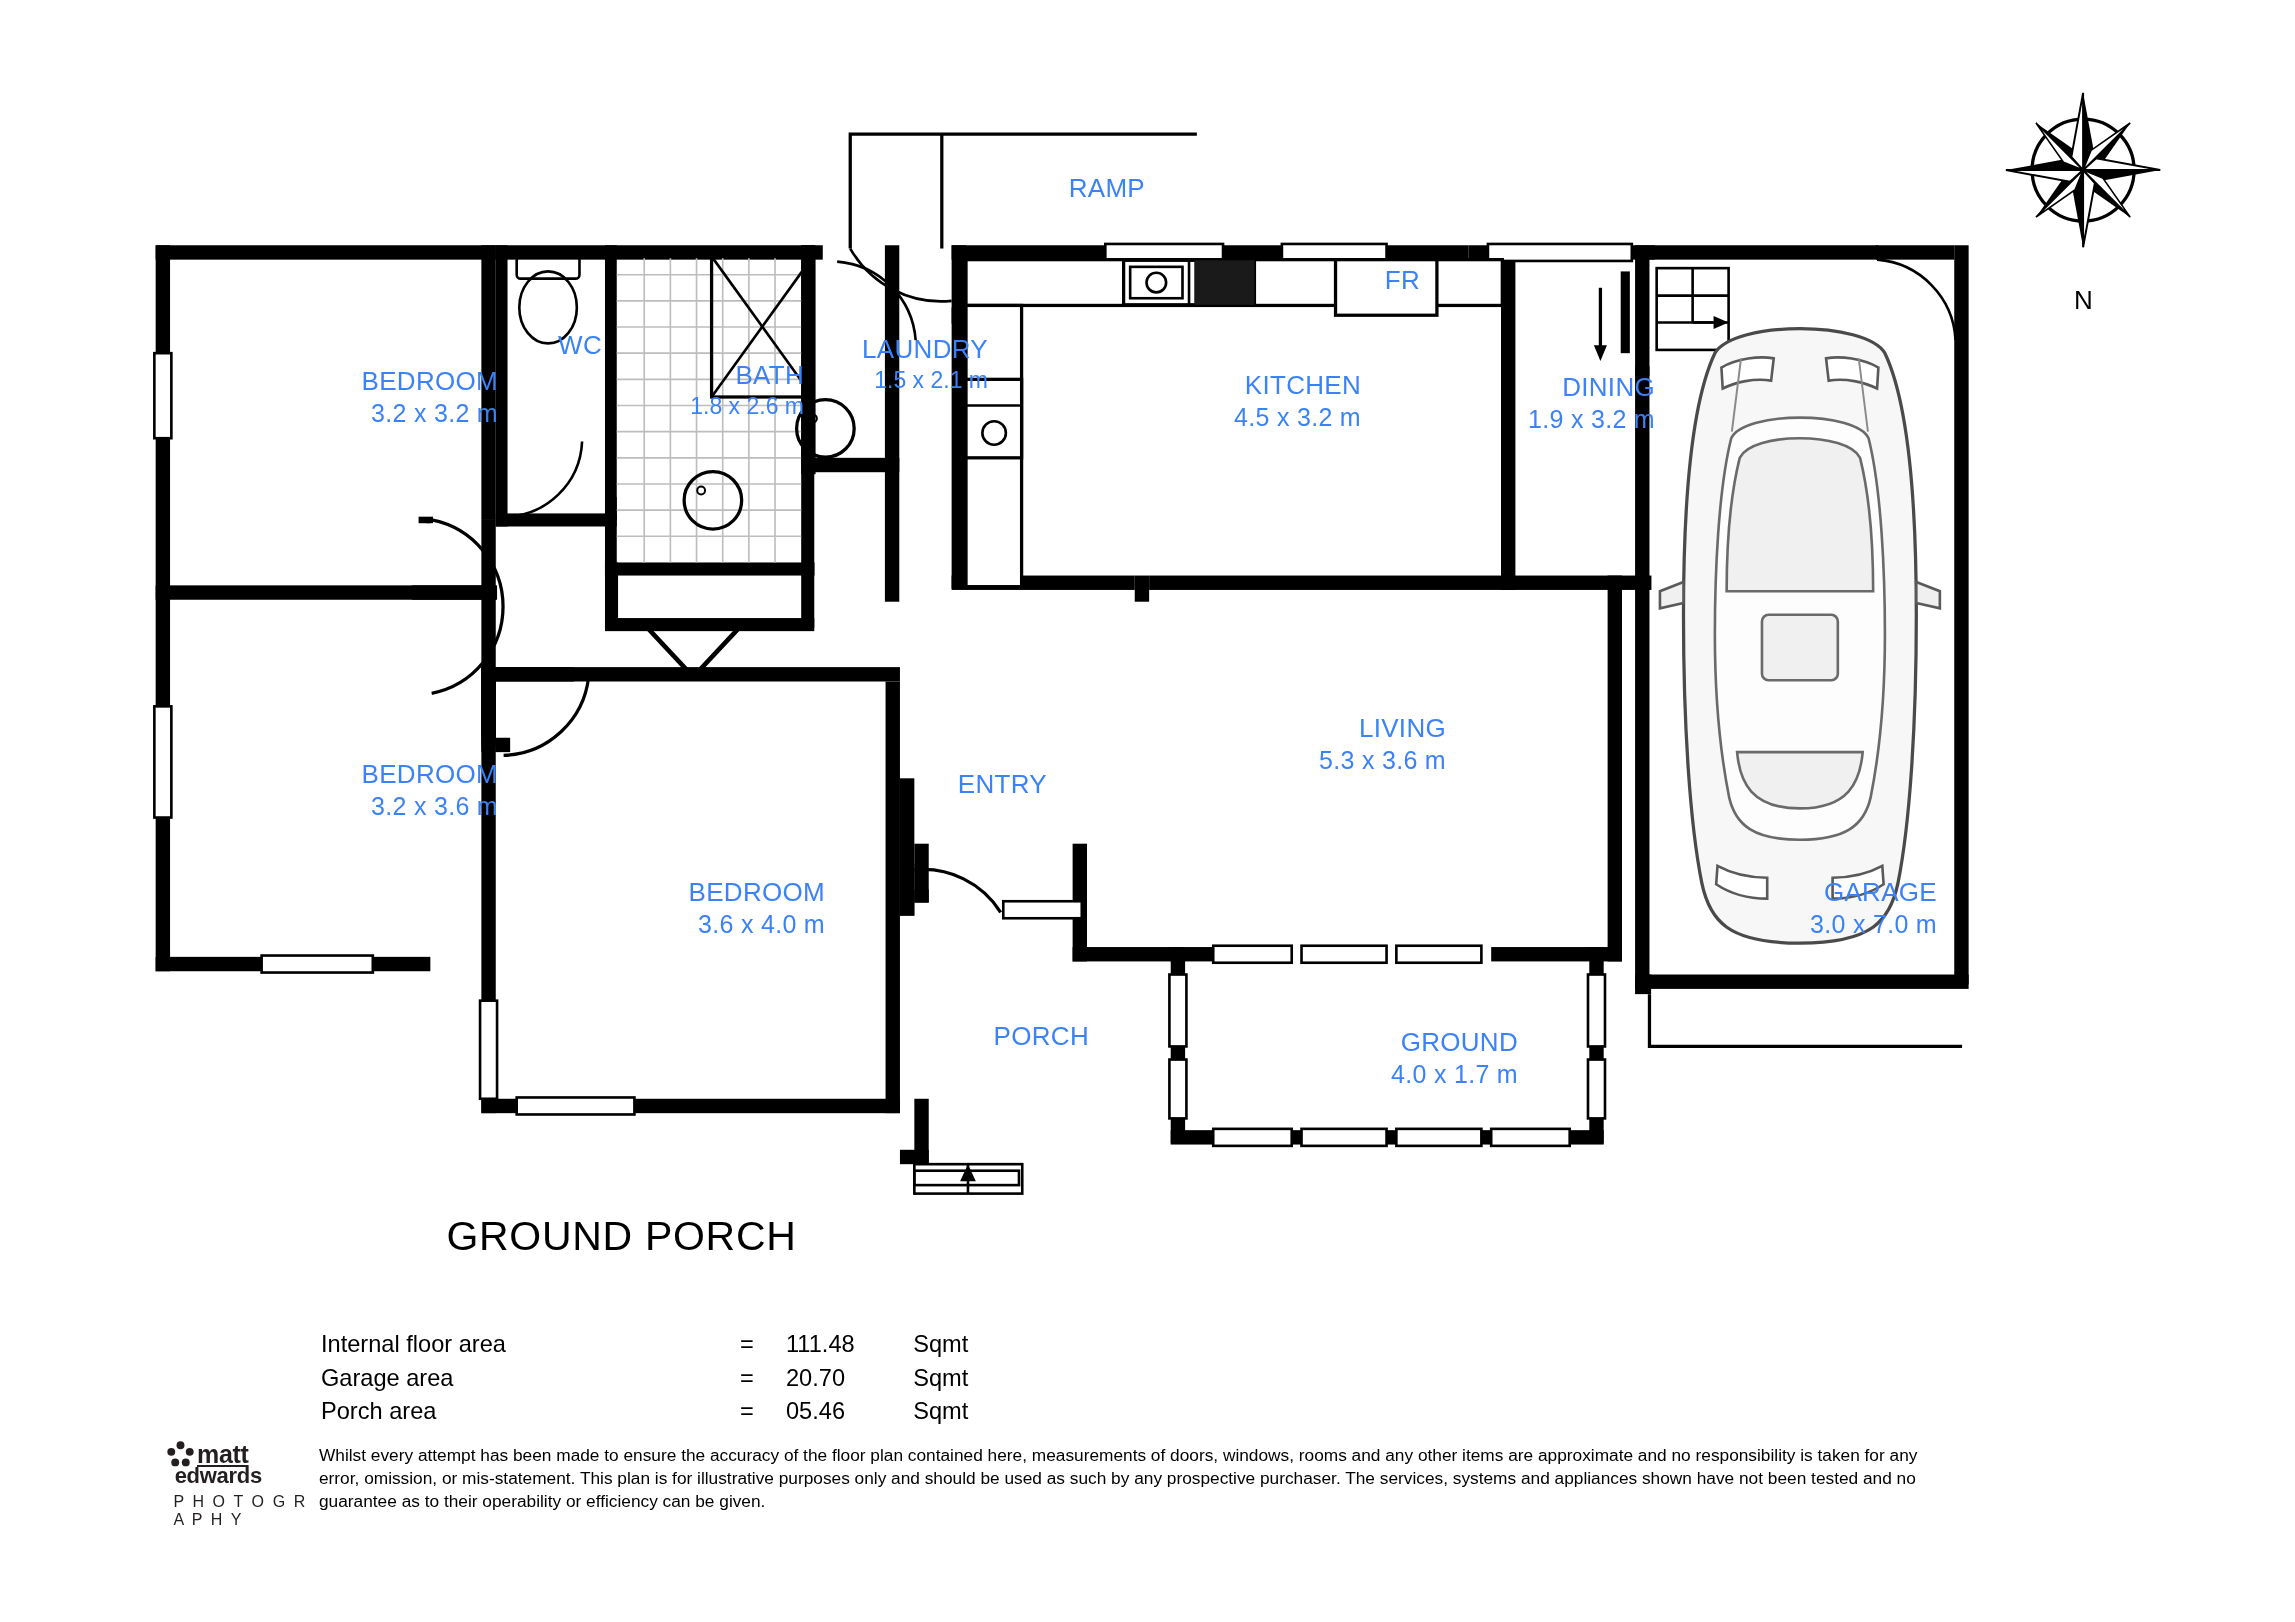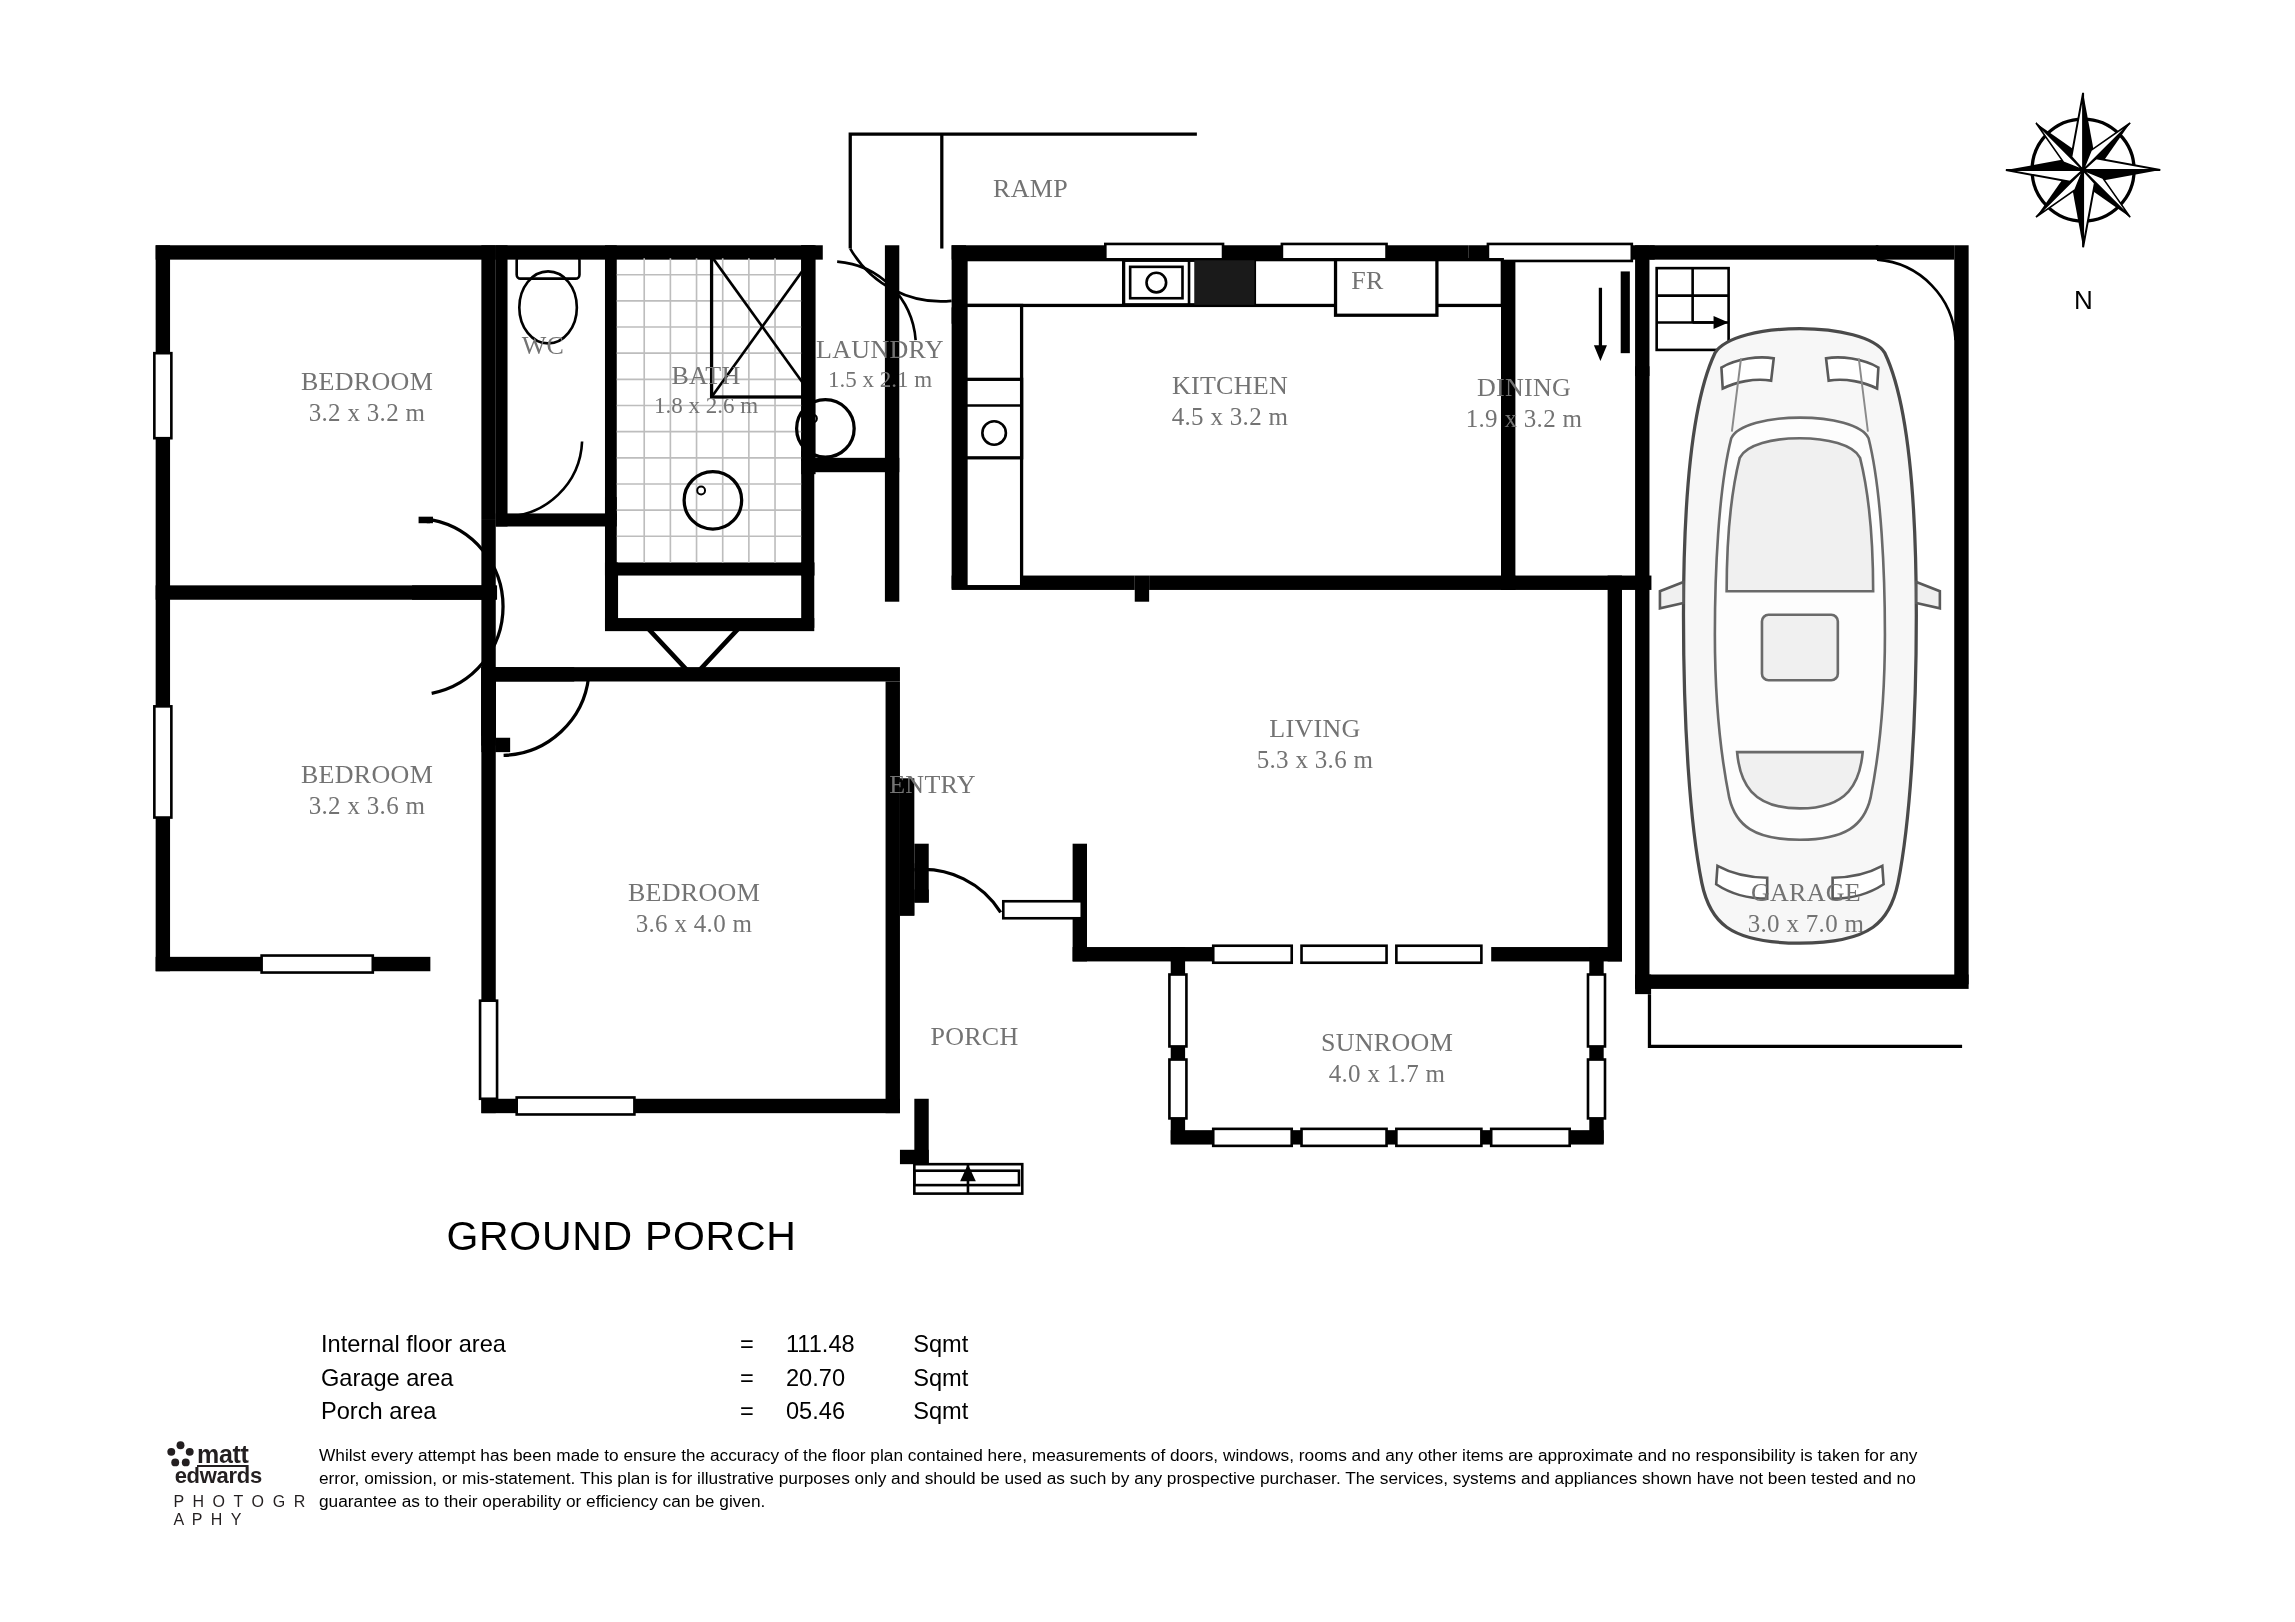--- a/index.html
+++ b/index.html
@@ -16,25 +16,24 @@
     overflow: hidden;
   }
   #plan {
     position: absolute;
     left: 0; top: 0;
     width: 2295px;
     height: 1622px;
   }
   .lbl {
     position: absolute;
-    text-align: center;
+    text-align: right;
     line-height: 1.22;
     white-space: nowrap;
-    color: #737373;
-    font-family: Liberation Serif, serif;
+    color: #3b82f6;
   }
   .lbl .nm { display: block; }
   .lbl .dim { display: block; }
 
   .room-name { font-size: 26px; letter-spacing: 0.3px; }
   .room-dim  { font-size: 25px; letter-spacing: 0.3px; }
   .small-name { font-size: 23.6px; }
   .small-dim { font-size: 23px; }
 
   #title {
@@ -441,21 +440,21 @@
   <span class="nm">LIVING</span>
   <span class="dim room-dim">5.3  x  3.6 m</span>
 </div>
 
 <div class="lbl room-name" style="left:1675px; top:877px; width:262px;">
   <span class="nm">GARAGE</span>
   <span class="dim room-dim">3.0  x  7.0 m</span>
 </div>
 
 <div class="lbl room-name" style="left:1256px; top:1027px; width:262px;">
-  <span class="nm">SUNROOM</span>
+  <span class="nm">GROUND</span>
   <span class="dim room-dim">4.0  x  1.7 m</span>
 </div>
 
 <div class="lbl room-name" style="left:818px; top:769px; width:229px;">
   <span class="nm">ENTRY</span>
 </div>
 
 <div class="lbl room-name" style="left:860px; top:1021px; width:229px;">
   <span class="nm">PORCH</span>
 </div>

